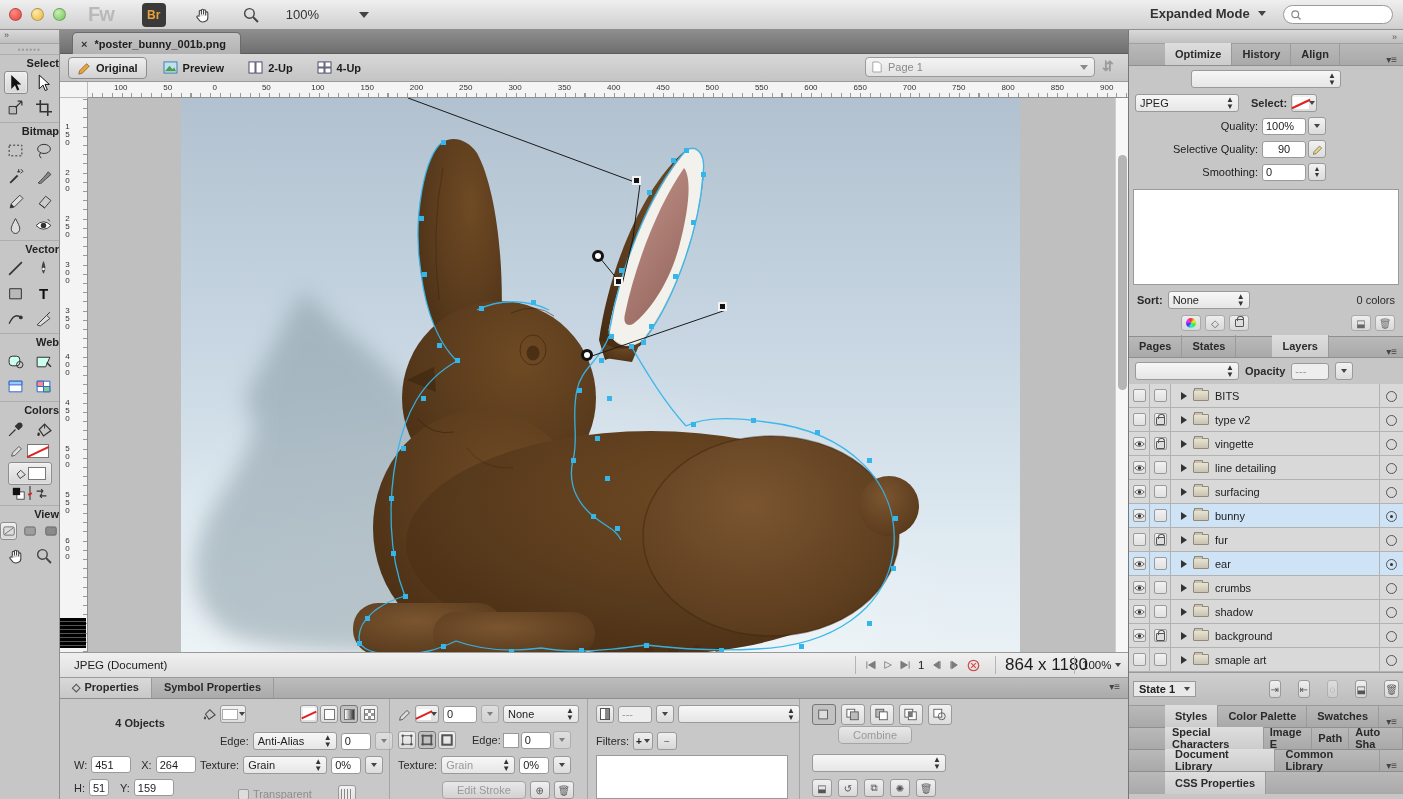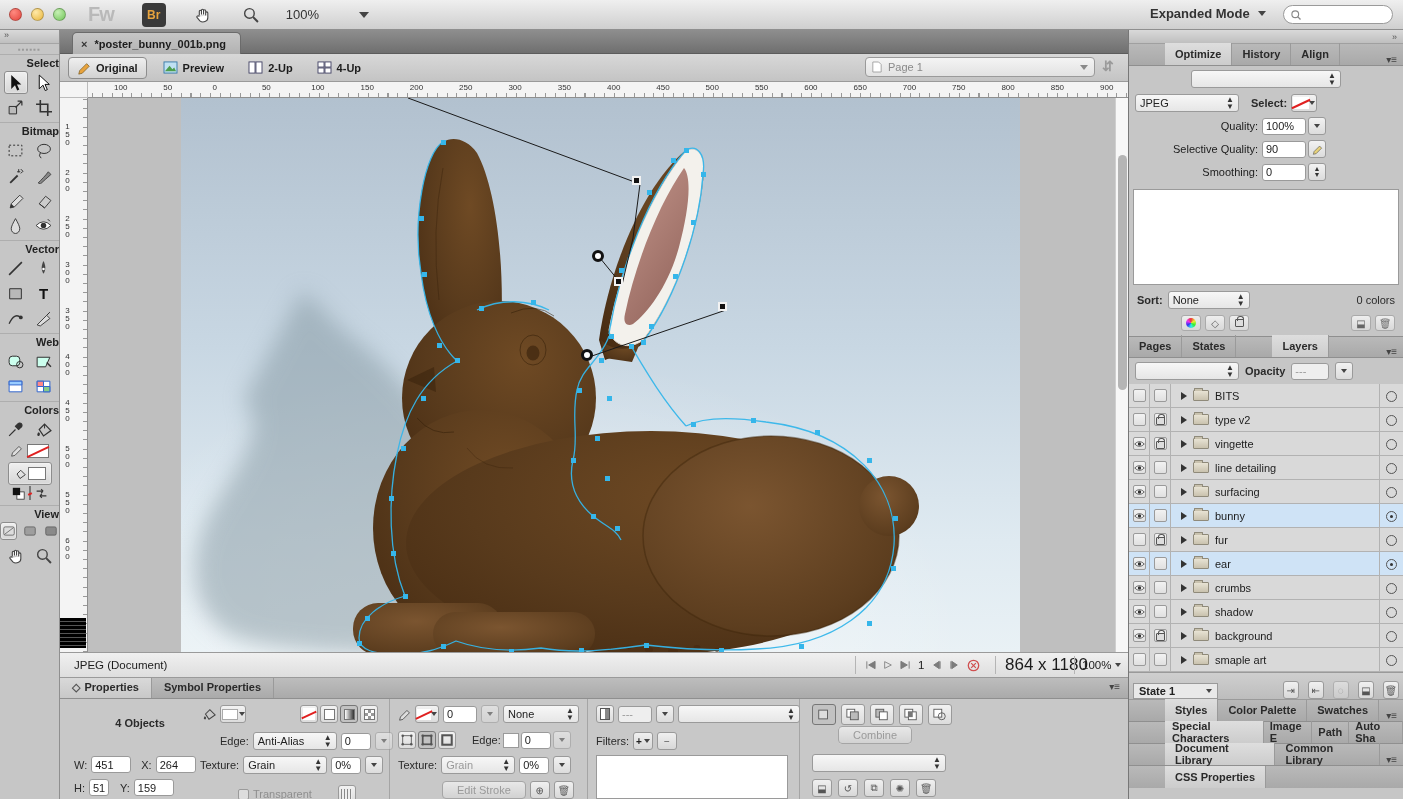--- a/index.html
+++ b/index.html
@@ -141,22 +141,22 @@
   .tri.open { border-left:4px solid transparent;border-right:4px solid transparent;border-top:6px solid #333; margin-top:3px; }
   .folder { width:16px; height:11px; background:linear-gradient(#e8e3d4,#c9c2ae); border:1px solid #8f8a7a; border-radius:1px; position:relative; margin-right:6px;}
   .folder::before { content:""; position:absolute; left:0; top:-3px; width:7px; height:2px; background:#c9c2ae; border:1px solid #8f8a7a; border-bottom:none; border-radius:1px 1px 0 0;}
   .lname { color:#1c1c1c; }
   .lright { position:absolute; right:0; top:0; width:24px; height:24px; border-left:1px solid #b2b2b2; display:flex; align-items:center; justify-content:center; }
   .ocircle { width:11px; height:11px; border:1.5px solid #555; border-radius:50%; position:relative; }
   .ocircle.dot::after { content:""; position:absolute; left:3px; top:3px; width:3px; height:3px; border-radius:50%; background:#333; }
   .eyeicon { width:15px; height:10px; }
   .lockicon { width:9px; height:8px; border:1px solid #555; border-radius:1px; background:#ddd; position:relative; margin-top:3px;}
   .lockicon::before { content:""; position:absolute; left:1px; top:-4px; width:5px; height:4px; border:1px solid #555; border-bottom:none; border-radius:3px 3px 0 0; }
-  #staterow { height:28px; background:linear-gradient(#cfcfcf,#bdbdbd); border-top:1px solid #9a9a9a; border-bottom:1px solid #9a9a9a;
-              display:flex; align-items:flex-end; padding:0 4px; gap:9px; }
+  #staterow { height:34px; background:linear-gradient(#cfcfcf,#bdbdbd); border-top:1px solid #9a9a9a; border-bottom:1px solid #9a9a9a;
+              display:flex; align-items:center; padding:0 4px; gap:17px; }
   #statedd { width:105px; height:16px; border:1px solid #9a9a9a; background:#e9e9e9; display:flex; align-items:center; padding:0 5px; font-weight:bold; }
 
   .bottabs { height:22px; background:linear-gradient(#b9b9b9,#a9a9a9); border-bottom:1px solid #8f8f8f; display:flex; align-items:flex-end; }
 
   
   .selpt { position:absolute; width:5px; height:5px; background:#35b6ea; }
   .blkpt { position:absolute; width:9px; height:9px; background:#111; border:2px solid #f2f2f2; }
   .circpt { position:absolute; width:12px; height:12px; background:#fff; border:3px solid #111; border-radius:50%; }
 </style>
 </head>
@@ -963,21 +963,21 @@
       </div>
       <div class="optrow">
         <span class="optlabel">Quality:</span>
         <input class="field" style="width: 44px;" readonly="" value="100%">
         <span class="dbtn" style="margin-left:2px">
             <span class="caret-s"></span>
           </span>
       </div>
       <div class="optrow">
         <span class="optlabel">Selective Quality:</span>
-        <input class="field" style="width: 44px;" readonly="" value="90">
+        <input class="field" style="width: 44px; text-align: center;" readonly="" value="90">
         <span class="dbtn" style="margin-left:2px">
             <svg width="11" height="11" viewBox="0 0 16 16">
               <path d="M2,15 L3,11 L11,3 L14,6 L6,14 Z" fill="#e8d27a" stroke="#555" stroke-width=".9"></path>
             </svg>
           </span>
       </div>
       <div class="optrow">
         <span class="optlabel">Smoothing:</span>
         <input class="field" style="width: 44px;" readonly="" value="0">
         <span class="dbtn" style="margin-left:2px">

